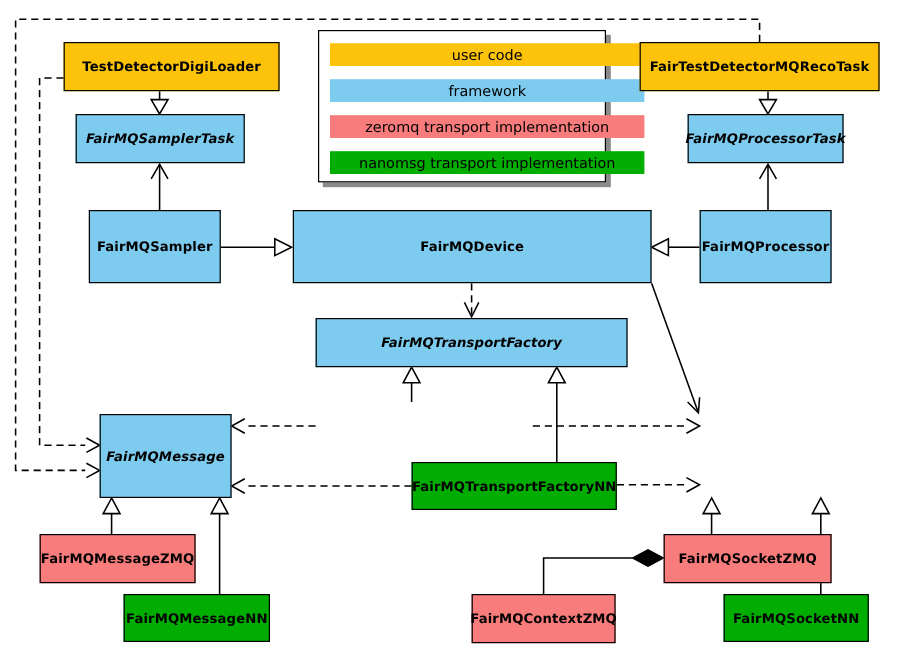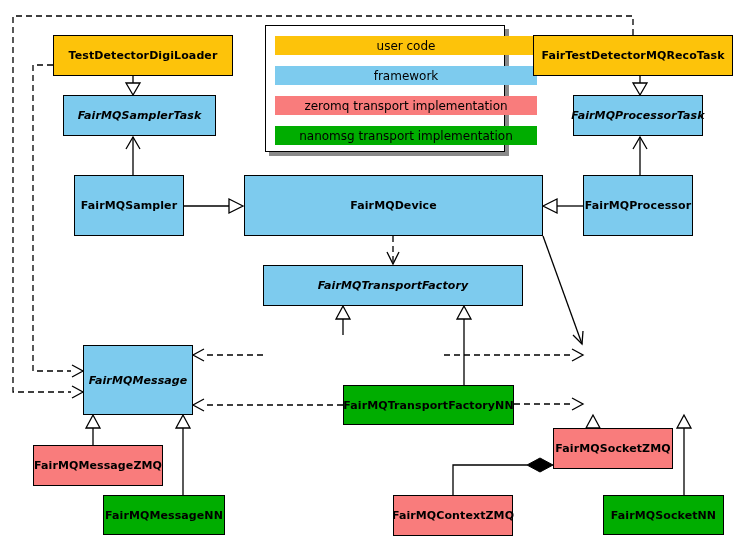--- a/index.html
+++ b/index.html
@@ -160,27 +160,27 @@
 
   <div class="legend">
     <div class="legend-bar cat-user_code" style="top:10px;">user code</div>
     <div class="legend-bar cat-framework" style="top:40px;">framework</div>
     <div class="legend-bar cat-zeromq" style="top:70px;">zeromq transport implementation</div>
     <div class="legend-bar cat-nanomsg" style="top:100px;">nanomsg transport implementation</div>
   </div>
 
   <div class="node cat-user_code" style="left:53px;top:35px;width:180px;height:41px;">TestDetectorDigiLoader</div>
   <div class="node cat-user_code" style="left:533px;top:35px;width:200px;height:41px;">FairTestDetectorMQRecoTask</div>
-  <div class="node cat-framework abstract" style="left:63px;top:95px;width:153px;height:41px;">FairMQSamplerTask</div>
+  <div class="node cat-framework abstract" style="left:63px;top:95px;width:141px;height:41px;">FairMQSamplerTask</div>
   <div class="node cat-framework abstract" style="left:573px;top:95px;width:130px;height:41px;">FairMQProcessorTask</div>
   <div class="node cat-framework" style="left:74px;top:175px;width:110px;height:61px;">FairMQSampler</div>
   <div class="node cat-framework" style="left:244px;top:175px;width:299px;height:61px;">FairMQDevice</div>
   <div class="node cat-framework" style="left:583px;top:175px;width:110px;height:61px;">FairMQProcessor</div>
   <div class="node cat-framework abstract" style="left:263px;top:265px;width:260px;height:41px;">FairMQTransportFactory</div>
   <div class="node cat-nanomsg" style="left:343px;top:385px;width:171px;height:40px;">FairMQTransportFactoryNN</div>
   <div class="node cat-framework abstract" style="left:83px;top:345px;width:110px;height:70px;">FairMQMessage</div>
   <div class="node cat-zeromq" style="left:33px;top:445px;width:130px;height:41px;">FairMQMessageZMQ</div>
   <div class="node cat-nanomsg" style="left:103px;top:495px;width:122px;height:40px;">FairMQMessageNN</div>
-  <div class="node cat-zeromq" style="left:553px;top:428px;width:120px;height:41px;">FairMQSocketZMQ</div>
+  <div class="node cat-zeromq" style="left:553px;top:445px;width:140px;height:41px;">FairMQSocketZMQ</div>
   <div class="node cat-nanomsg" style="left:603px;top:495px;width:121px;height:40px;">FairMQSocketNN</div>
   <div class="node cat-zeromq" style="left:393px;top:495px;width:120px;height:41px;">FairMQContextZMQ</div>
 
 </div>
 
 </body></html>

